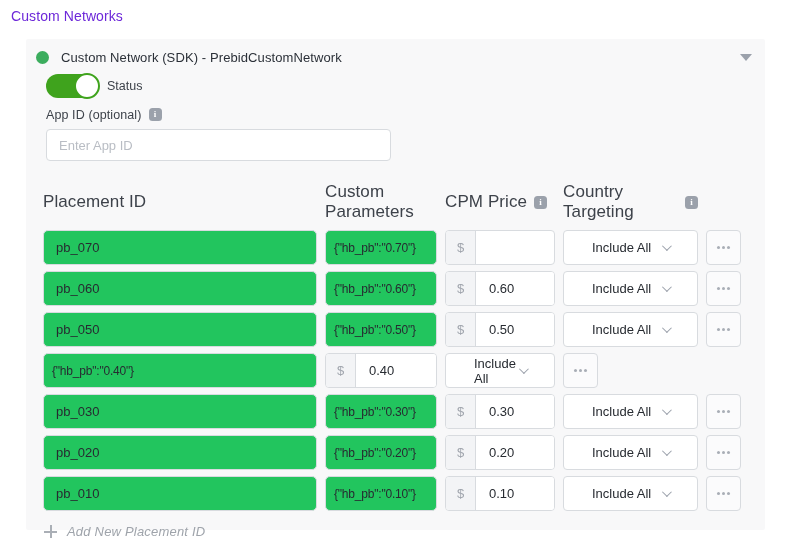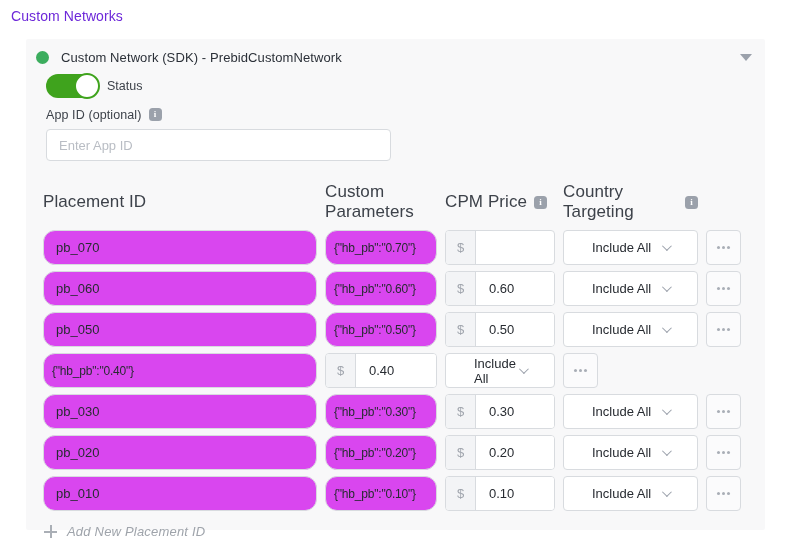--- a/index.html
+++ b/index.html
@@ -57,22 +57,22 @@
 
   
   .grid{display:grid;grid-template-columns:274px 112px 110px 135px 35px;
     column-gap:8px;align-items:center;}
   .cols-header{margin:21px 0 8px 17px;}
   .col-label{display:flex;align-items:center;font-size:17px;
     color:var(--text-label);letter-spacing:.1px;}
 
   #rows{margin-left:17px;}
   .row{margin-bottom:6px;height:35px;}
-  .tin{height:35px;width:100%;border:1px solid var(--border);border-radius:12px;
-    background:#d946ef;padding:0 12px;font-size:13px;color:var(--text-dark);
+  .tin{height:35px;width:100%;border:1px solid var(--border);border-radius:5px;
+    background:#22c55e;padding:0 12px;font-size:13px;color:var(--text-dark);
     outline:none;font-family:"Liberation Sans",sans-serif;}
   .tin.params{padding:0 8px;font-size:12px;letter-spacing:-.2px;}
 
   .cpm{display:flex;height:35px;border:1px solid var(--border);
     border-radius:4px;background:#ffffff;overflow:hidden;}
   .cur{width:30px;flex:0 0 auto;display:flex;align-items:center;
     justify-content:center;background:#f3f4f6;border-right:1px solid var(--border);
     color:#a0a5ad;font-size:13px;}
   .cpm-in{flex:1;min-width:0;border:none;outline:none;padding:0 0 0 13px;
     font-size:13px;color:var(--text-dark);background:#ffffff;

